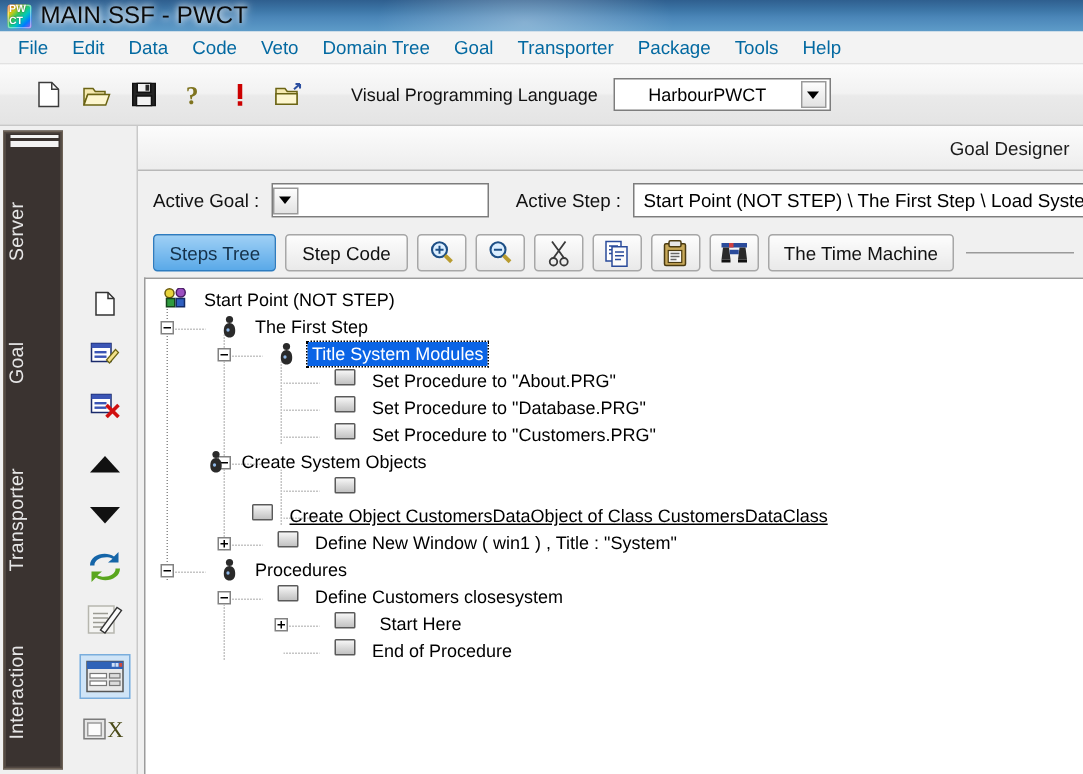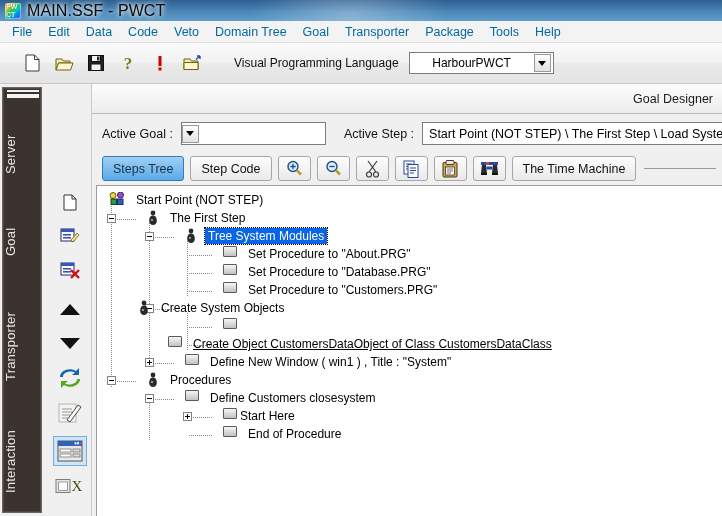--- a/index.html
+++ b/index.html
@@ -534,21 +534,21 @@
             <span class="tlabel" style="margin-left:8px;">The First Step</span>
           </div>
           <div class="hline" style="left:54px; top:51px; width:24px;"></div>
           <div class="tog" style="left:48px; top:46px;"></div>
           <div class="trow" style="padding-left:88px;">
             <span class="ic ic-step"><svg width="12" height="16" viewBox="0 0 12 16">
                 <circle cx="6" cy="3" r="2.4" fill="#2a2a2a"></circle>
                 <path d="M6 5.4 C3.2 5.4 2.2 8 2.2 10.5 C2.2 13.4 3.6 15 6 15 C8.4 15 9.8 13.4 9.8 10.5 C9.8 8 8.8 5.4 6 5.4 Z" fill="#2a2a2a"></path>
                 <circle cx="5" cy="10" r="1.1" fill="#8fb8e8"></circle>
               </svg></span>
-            <span class="tlabel sel" style="margin-left:8px;">Tree System Modules</span>
+            <span class="tlabel sel" style="margin-left:8px;">Title System Modules</span>
           </div>
           <div class="hline" style="left:92px; top:69px; width:24px;"></div>
           <div class="trow" style="padding-left:126px;">
             <span class="ic ic-leaf"></span>
             <span class="tlabel" style="margin-left:8px;">Set Procedure to "About.PRG"</span>
           </div>
           <div class="hline" style="left:92px; top:87px; width:24px;"></div>
           <div class="trow" style="padding-left:126px;">
             <span class="ic ic-leaf"></span>
             <span class="tlabel" style="margin-left:8px;">Set Procedure to "Database.PRG"</span>
@@ -596,21 +596,21 @@
           <div class="hline" style="left:54px; top:213px; width:24px;"></div>
           <div class="tog" style="left:48px; top:208px;"></div>
           <div class="trow" style="padding-left:88px;">
             <span class="ic ic-leaf"></span>
             <span class="tlabel" style="margin-left:8px;">Define Customers closesystem</span>
           </div>
           <div class="hline" style="left:92px; top:231px; width:24px;"></div>
           <div class="tog plus" style="left:86px; top:226px;"></div>
           <div class="trow" style="padding-left:126px;">
             <span class="ic ic-leaf"></span>
-            <span class="tlabel" style="margin-left:0;">Start Here</span>
+            <span class="tlabel" style="margin-left:13px;">Start Here</span>
           </div>
           <div class="hline" style="left:92px; top:249px; width:24px;"></div>
           <div class="trow" style="padding-left:126px;">
             <span class="ic ic-leaf"></span>
             <span class="tlabel" style="margin-left:8px;">End of Procedure</span>
           </div>
         </div>
     </div>
 
   </div>

